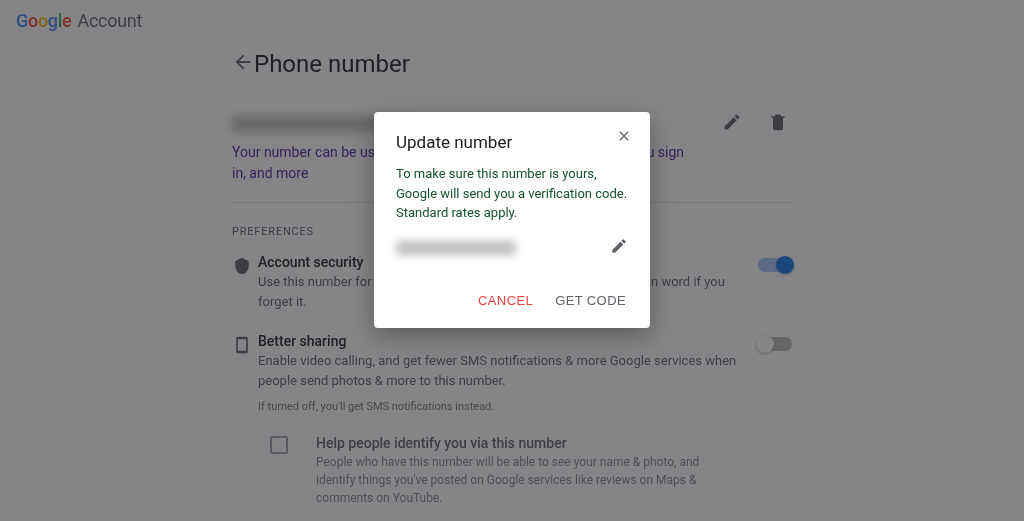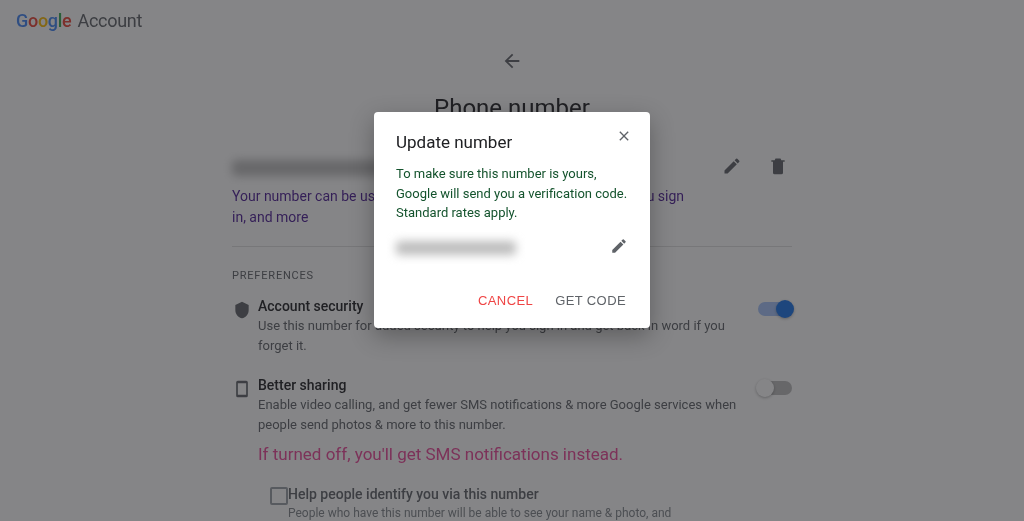--- a/index.html
+++ b/index.html
@@ -27,23 +27,22 @@
   .logo .g4{color:#4285F4}.logo .g5{color:#34A853}.logo .g6{color:#EA4335}
   .logo .acct{color:#5f6368; font-weight:400; margin-left:2px;}
   .content-wrap {
     width: 100%;
     display:flex;
     justify-content:center;
     padding-top: 18px;
   }
   .panel { width: 560px; }
   .title-row {
-    display:flex; align-items:center; gap:18px;
+    display:flex; align-items:center; 
     margin-bottom: 34px;
-    flex-direction: column;
   }
   .back-icon svg { width:22px; height:22px; fill:#5f6368; }
   .page-title { font-size:24px; font-weight:400; color:#202124; }
   .phone-row {
     display:flex; align-items:center; justify-content:space-between;
     margin-bottom: 6px;
   }
   .blurred {
     filter: blur(5px);
     background: #bdbdbd;
@@ -63,34 +62,34 @@
     text-transform:uppercase; margin-bottom:16px;
   }
   .pref-item {
     display:flex; align-items:flex-start; gap:6px; margin-bottom:22px;
     position:relative;
   }
   .pref-icon svg{ width:20px; height:20px; fill:#5f6368; margin-top:2px;}
   .pref-body { flex:1; }
   .pref-title { font-size:14px; font-weight:500; color:#202124; margin-bottom:2px;}
   .pref-desc { font-size:13px; color:#5f6368; line-height:1.5;}
-  .pref-note { font-size:17px; color:#ec4899; margin-top:10px;}
+  .pref-note { font-size:11px; color:#737373; margin-top:10px;}
   .toggle {
     width:34px; height:14px; border-radius:8px; position:relative; margin-top:4px;
   }
   .toggle-knob {
     width:18px; height:18px; border-radius:50%; position:absolute; top:-2px;
     box-shadow:0 1px 3px rgba(0,0,0,.3);
   }
   .toggle.on { background:#a6c4fa;}
   .toggle.on .toggle-knob { background:#1a73e8; right:-2px;}
   .toggle.off { background:#bdbdbd;}
   .toggle.off .toggle-knob { background:#fff; left:-2px;}
   .check-row {
-    display:flex; align-items:flex-start; gap:0; margin-left:38px;
+    display:flex; align-items:flex-start; gap:28px; margin-left:38px;
     margin-top:4px;
   }
   .checkbox {
     width:18px; height:18px; border:2px solid #9aa0a6; border-radius:2px;
     flex-shrink:0; margin-top:1px;
   }
   .check-title{font-size:14px;color:#5f6368;font-weight:500;margin-bottom:2px;}
   .check-desc{font-size:12px;color:#80868b;line-height:1.5;max-width:420px;}
 
   

